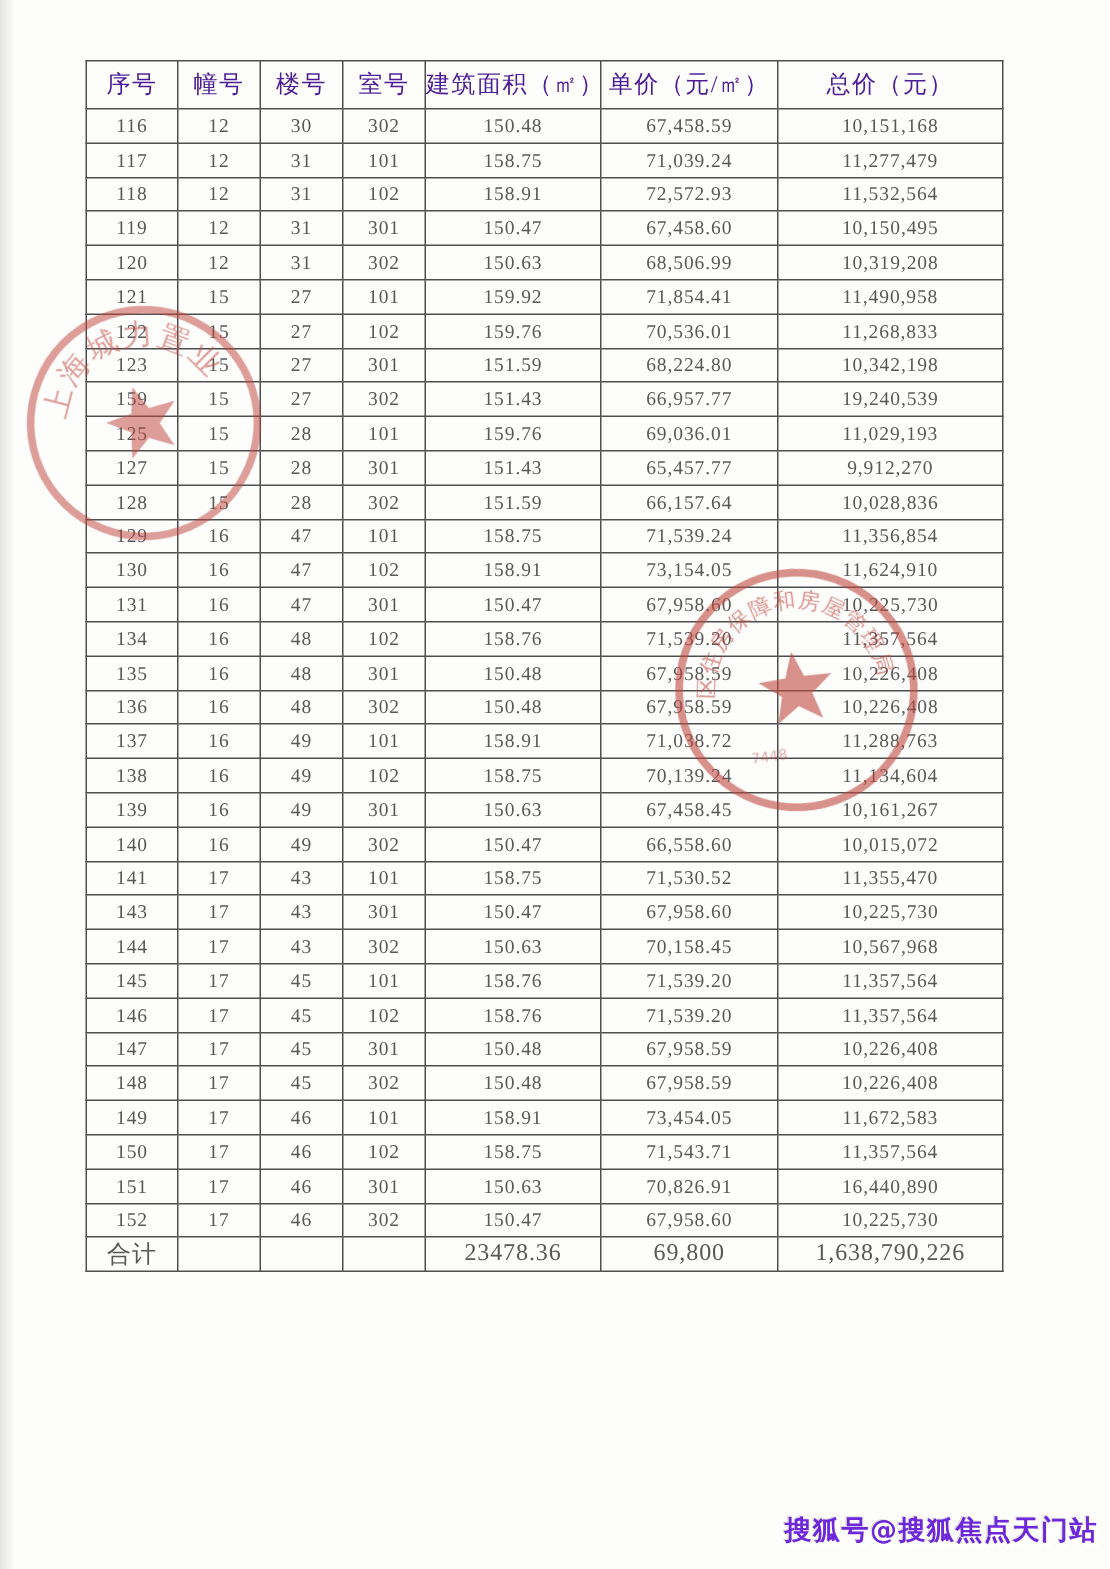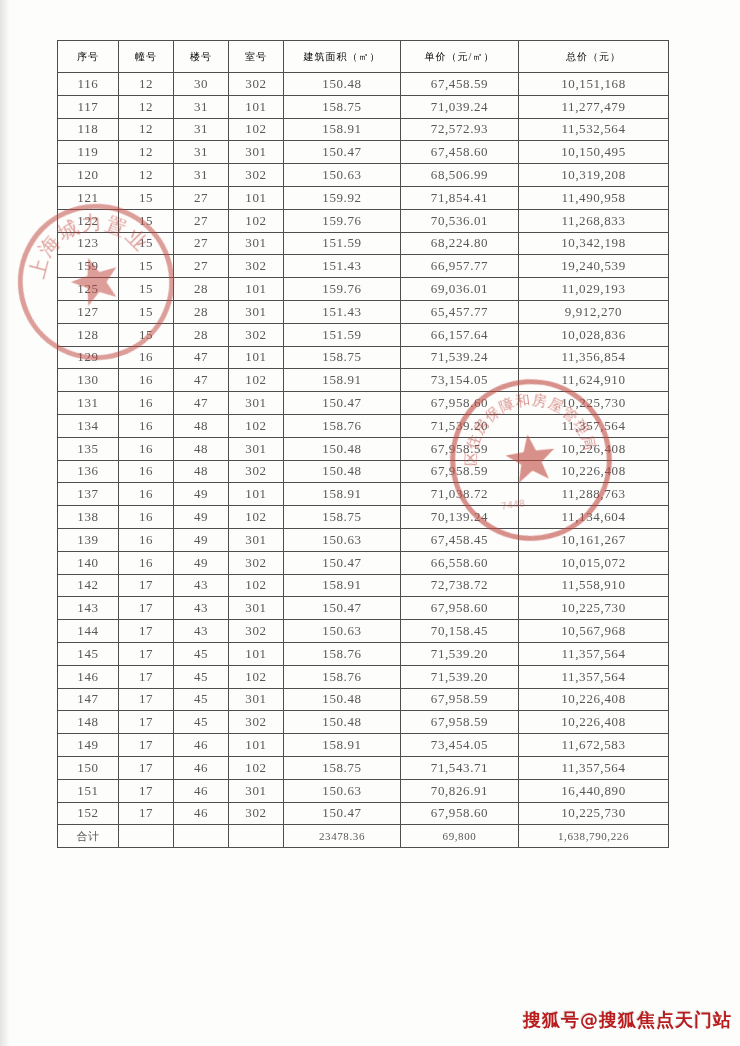--- a/index.html
+++ b/index.html
@@ -18,37 +18,37 @@
     border-collapse:collapse;table-layout:fixed;
     color:#585858;
   }
   .price-table th,.price-table td{
     border:1.5px solid #4e4e4e;
     text-align:center;vertical-align:middle;
     font-weight:normal;
     padding:0;overflow:hidden;white-space:nowrap;
   }
   .price-table th{
-    height:31px;font-size:10px;letter-spacing:1px;color:#000000;
+    height:31px;font-size:16px;letter-spacing:1px;color:#4c1d95;
   }
   .price-table td{
     height:21.8px;font-size:13px;letter-spacing:0.6px;
   }
-  .price-table tr.total-row td{font-size:11px;}
+  .price-table tr.total-row td{font-size:16px;}
   .stamp{
     position:absolute;pointer-events:none;
     filter:blur(0.35px);
   }
   .stamp-left{left:12px;top:198px;opacity:0.52;transform:rotate(-18deg);}
   .stamp-right{left:445px;top:374px;opacity:0.6;transform:rotate(-8deg);}
   .watermark{
     position:absolute;right:8px;bottom:14px;
     font-family:"DejaVu Sans","Liberation Sans",sans-serif;
     font-weight:bold;font-size:18px;letter-spacing:1px;
-    color:#b91c1c;
+    color:#6d28d9;
     text-shadow:2px 2px 0 #ffffff,3px 3px 1px rgba(255,255,255,0.9),-1px -1px 0 rgba(130,130,130,0.25);
   }
 </style>
 </head>
 <body>
 
 <div class="page">
 
   <div class="scan-edge"></div>
 
@@ -267,27 +267,27 @@
         <tr>
       <td>140</td>
       <td>16</td>
       <td>49</td>
       <td>302</td>
       <td>150.47</td>
       <td>66,558.60</td>
       <td>10,015,072</td>
     </tr>
         <tr>
-      <td>142</td>
+      <td>141</td>
       <td>17</td>
       <td>43</td>
-      <td>102</td>
-      <td>158.91</td>
-      <td>72,738.72</td>
-      <td>11,558,910</td>
+      <td>101</td>
+      <td>158.75</td>
+      <td>71,530.52</td>
+      <td>11,355,470</td>
     </tr>
         <tr>
       <td>143</td>
       <td>17</td>
       <td>43</td>
       <td>301</td>
       <td>150.47</td>
       <td>67,958.60</td>
       <td>10,225,730</td>
     </tr>

